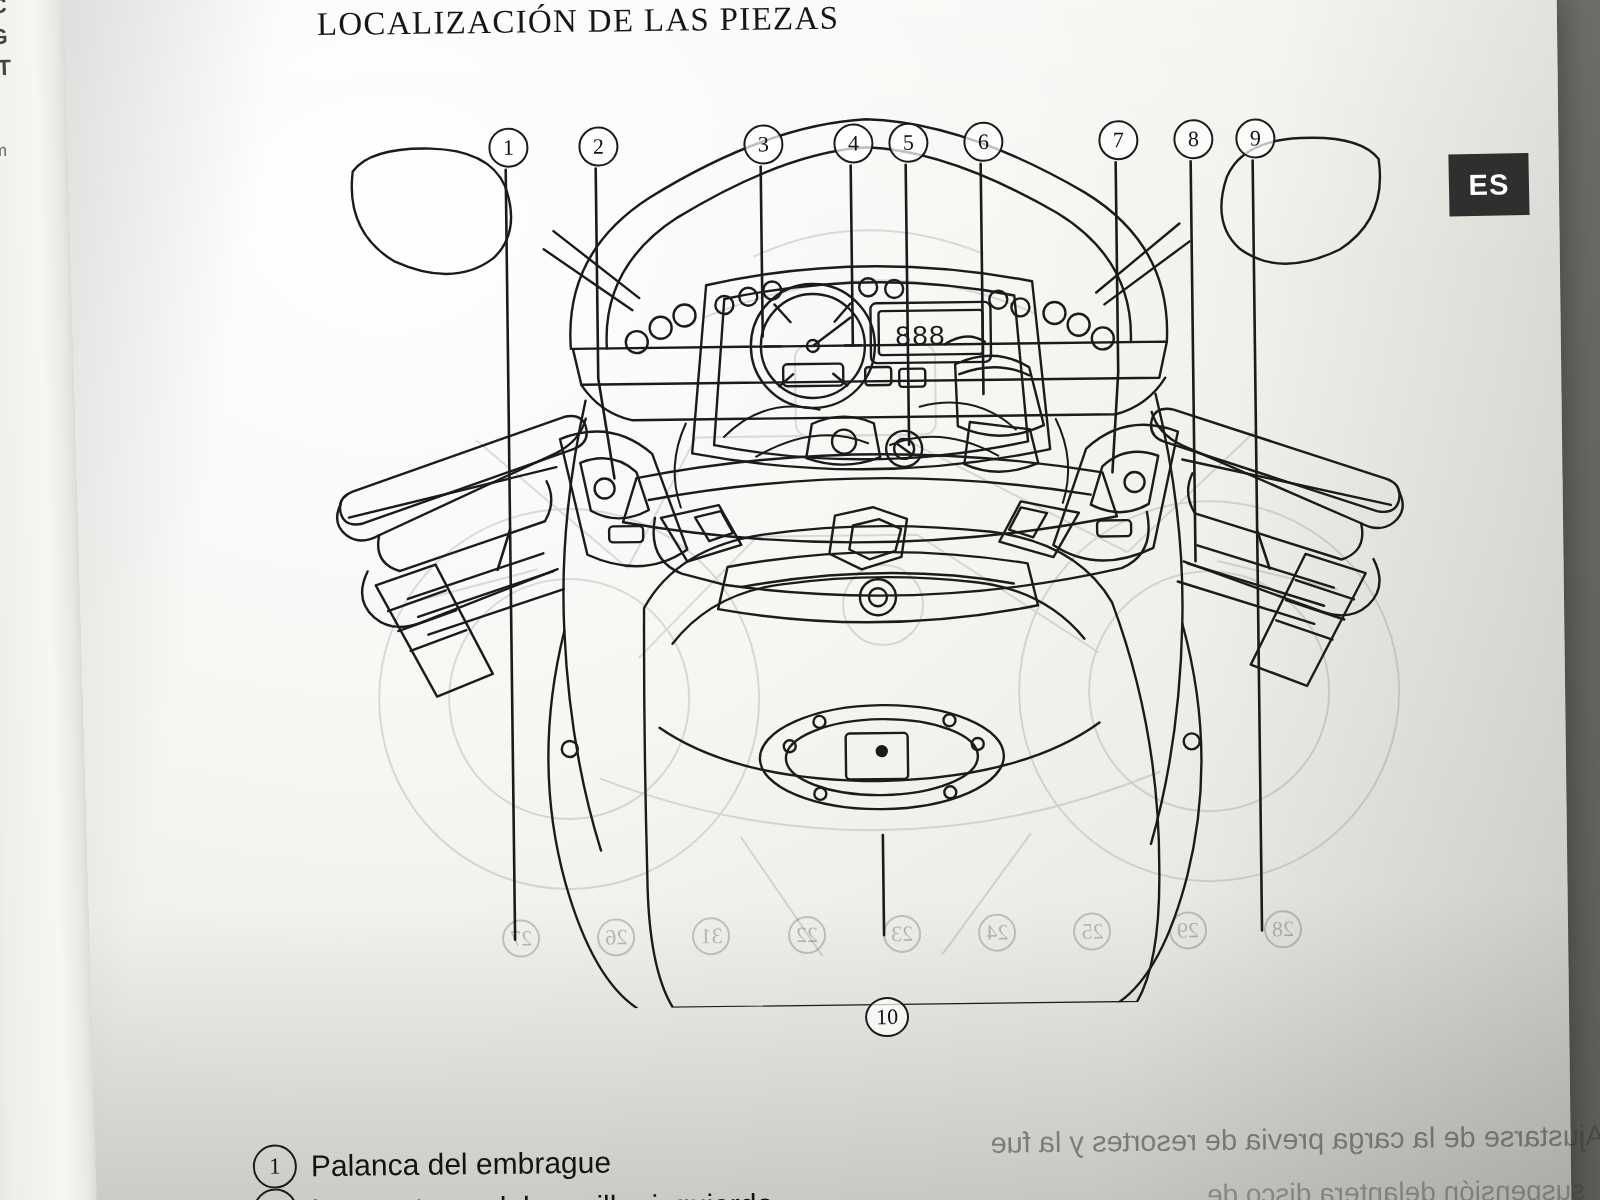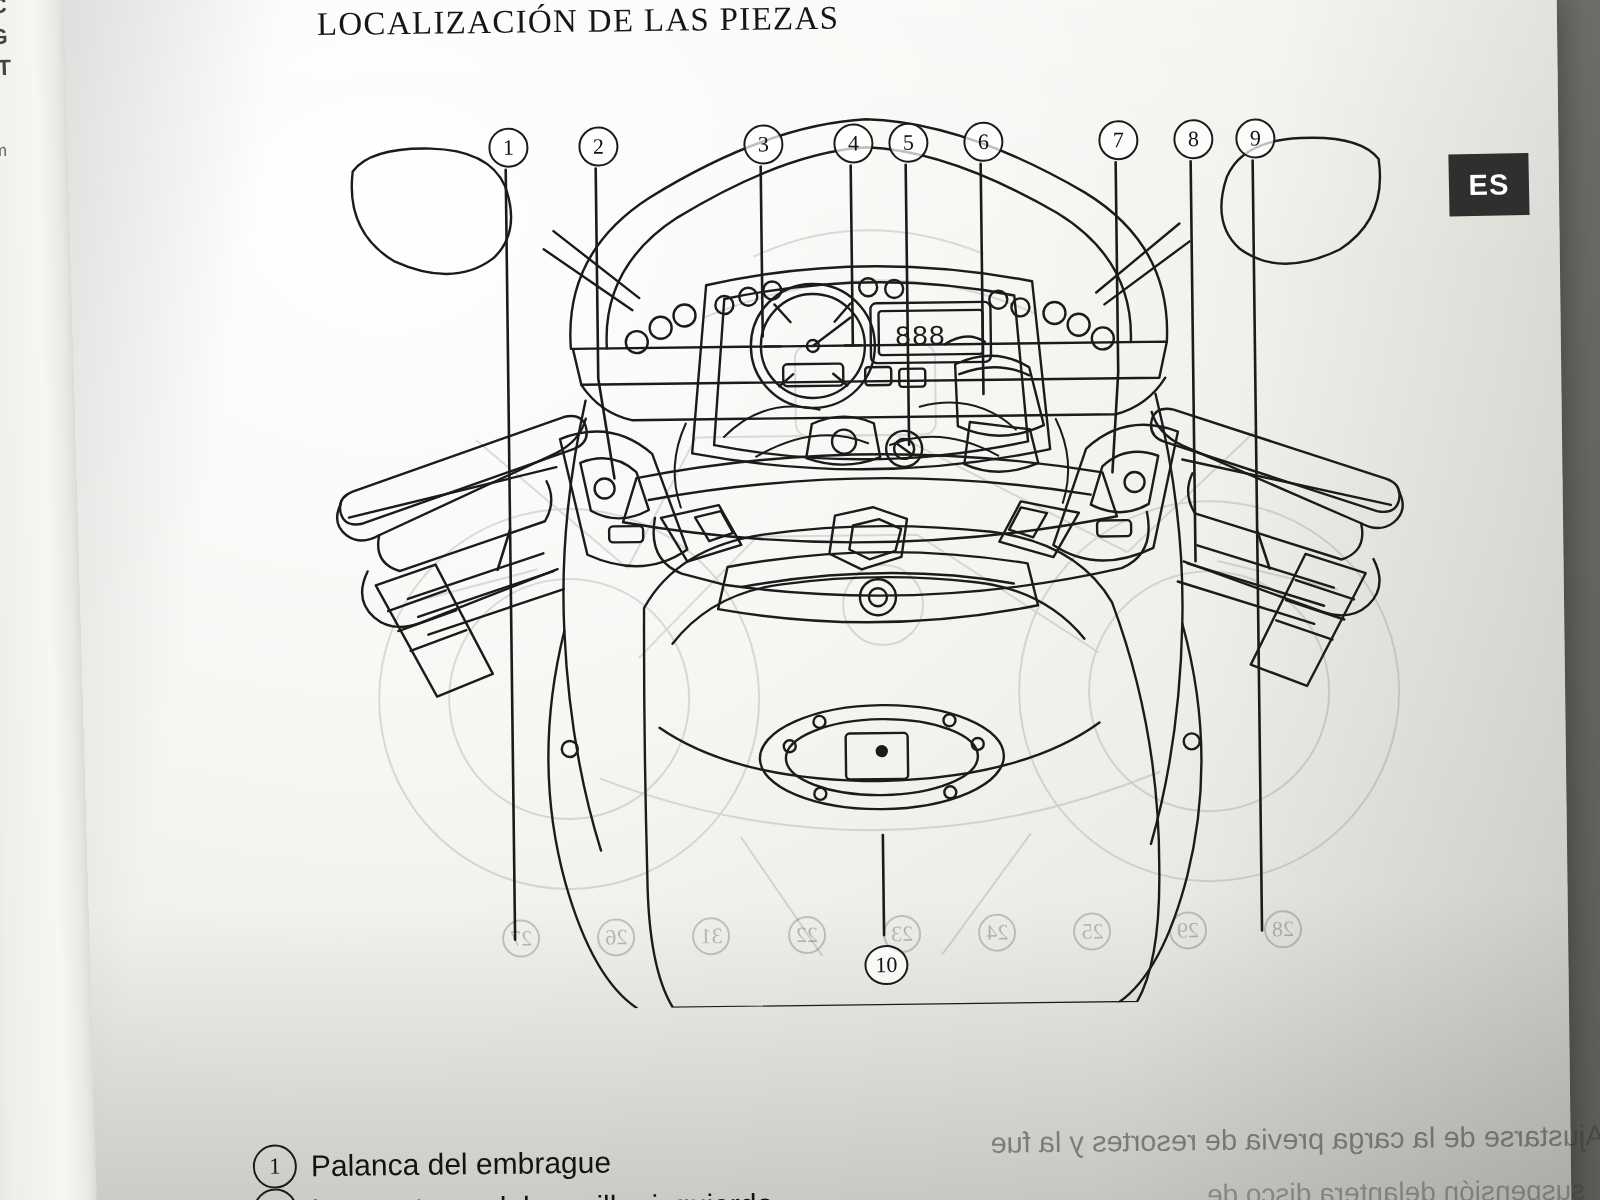--- a/index.html
+++ b/index.html
@@ -455,21 +455,21 @@
 
     <div class="callout" style="left:436px; top:138px;">1</div>
     <div class="callout" style="left:526px; top:138px;">2</div>
     <div class="callout" style="left:691px; top:138px;">3</div>
     <div class="callout" style="left:781px; top:138px;">4</div>
     <div class="callout" style="left:836px; top:138px;">5</div>
     <div class="callout" style="left:911px; top:138px;">6</div>
     <div class="callout" style="left:1046px; top:138px;">7</div>
     <div class="callout" style="left:1121px; top:138px;">8</div>
     <div class="callout" style="left:1183px; top:138px;">9</div>
-    <div class="callout ten" style="left:802px; top:960px;">10</div>
+    <div class="callout ten" style="left:802px; top:1012px;">10</div>
 
     <div class="bleed">Ajustarse de la carga previa de resortes y la fue</div>
     <div class="bleed2">suspensión delantera                    disco de</div>
 
     <div class="legend">
       <div class="legend-row">
         <span class="legend-num">1</span>
         <span>Palanca del embrague</span>
       </div>
       <div class="legend-row clipped">

